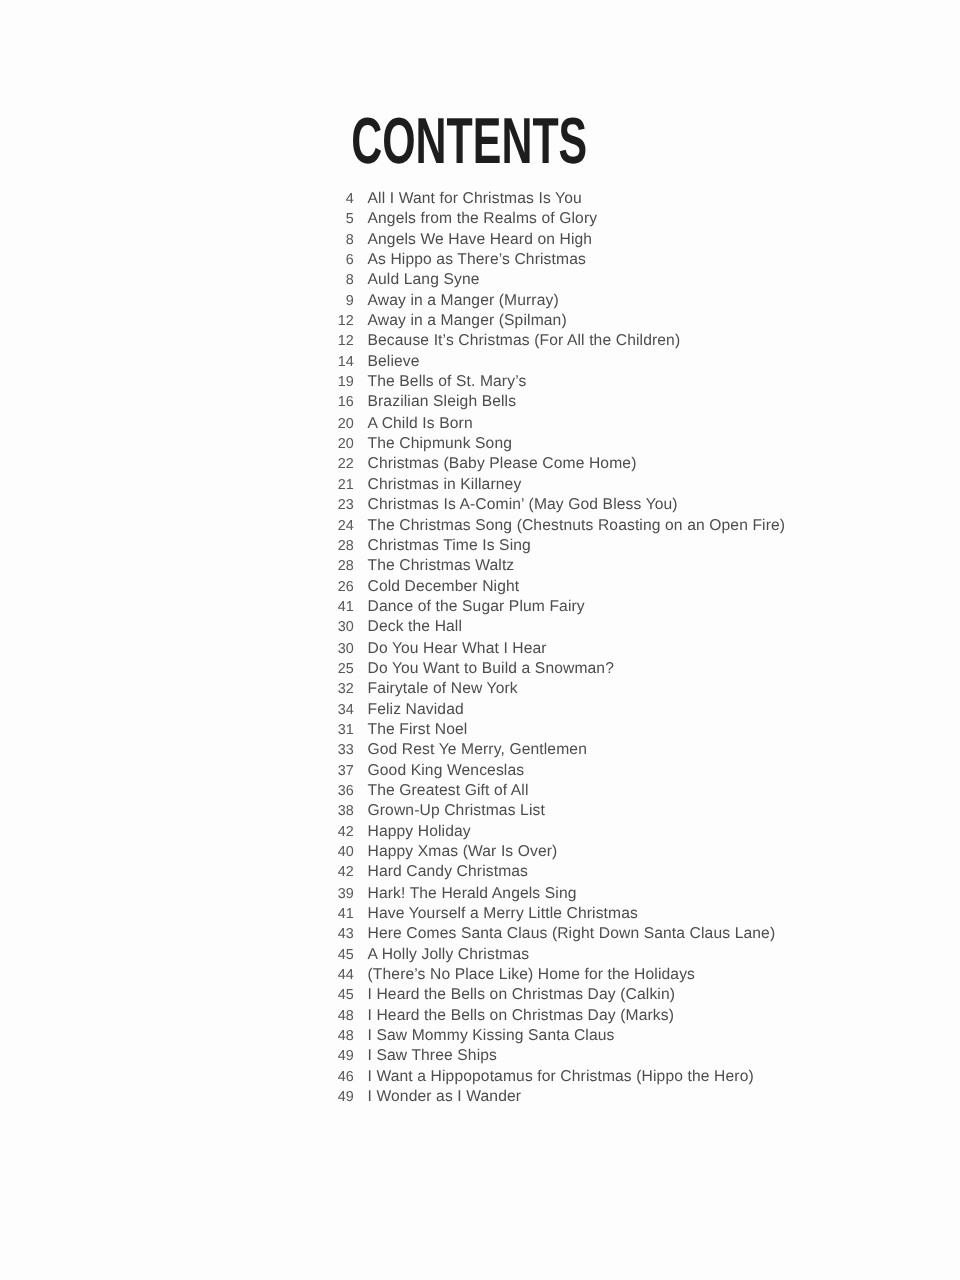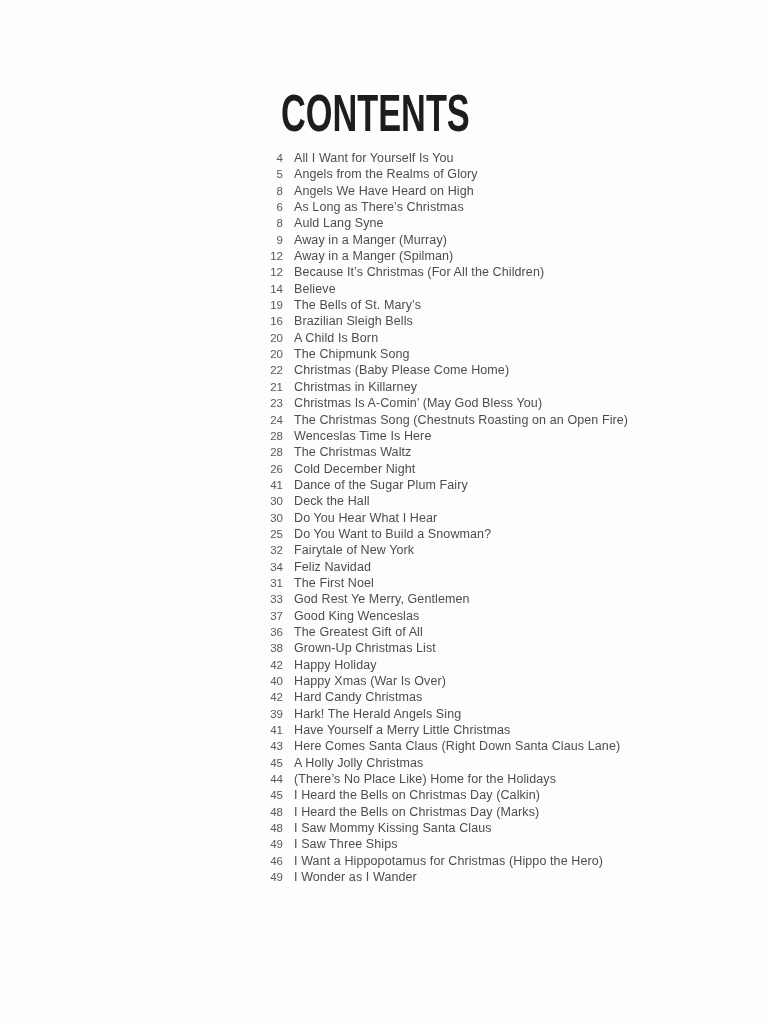--- a/index.html
+++ b/index.html
@@ -56,33 +56,33 @@
   }
 </style>
 </head>
 <body>
 
 <div class="sheet">
   <h1 class="contents-title">CONTENTS</h1>
   <div class="toc">
       <div class="toc-row">
         <span class="toc-num">4</span>
-        <span class="toc-song">All I Want for Yourself Is You</span>
+        <span class="toc-song">All I Want for Christmas Is You</span>
       </div>
       <div class="toc-row">
         <span class="toc-num">5</span>
         <span class="toc-song">Angels from the Realms of Glory</span>
       </div>
       <div class="toc-row">
         <span class="toc-num">8</span>
         <span class="toc-song">Angels We Have Heard on High</span>
       </div>
       <div class="toc-row">
         <span class="toc-num">6</span>
-        <span class="toc-song">As Long as There’s Christmas</span>
+        <span class="toc-song">As Hippo as There’s Christmas</span>
       </div>
       <div class="toc-row">
         <span class="toc-num">8</span>
         <span class="toc-song">Auld Lang Syne</span>
       </div>
       <div class="toc-row">
         <span class="toc-num">9</span>
         <span class="toc-song">Away in a Manger (Murray)</span>
       </div>
       <div class="toc-row">
@@ -124,21 +124,21 @@
       <div class="toc-row">
         <span class="toc-num">23</span>
         <span class="toc-song">Christmas Is A-Comin’ (May God Bless You)</span>
       </div>
       <div class="toc-row">
         <span class="toc-num">24</span>
         <span class="toc-song">The Christmas Song (Chestnuts Roasting on an Open Fire)</span>
       </div>
       <div class="toc-row">
         <span class="toc-num">28</span>
-        <span class="toc-song">Wenceslas Time Is Here</span>
+        <span class="toc-song">Christmas Time Is Sing</span>
       </div>
       <div class="toc-row">
         <span class="toc-num">28</span>
         <span class="toc-song">The Christmas Waltz</span>
       </div>
       <div class="toc-row">
         <span class="toc-num">26</span>
         <span class="toc-song">Cold December Night</span>
       </div>
       <div class="toc-row">

